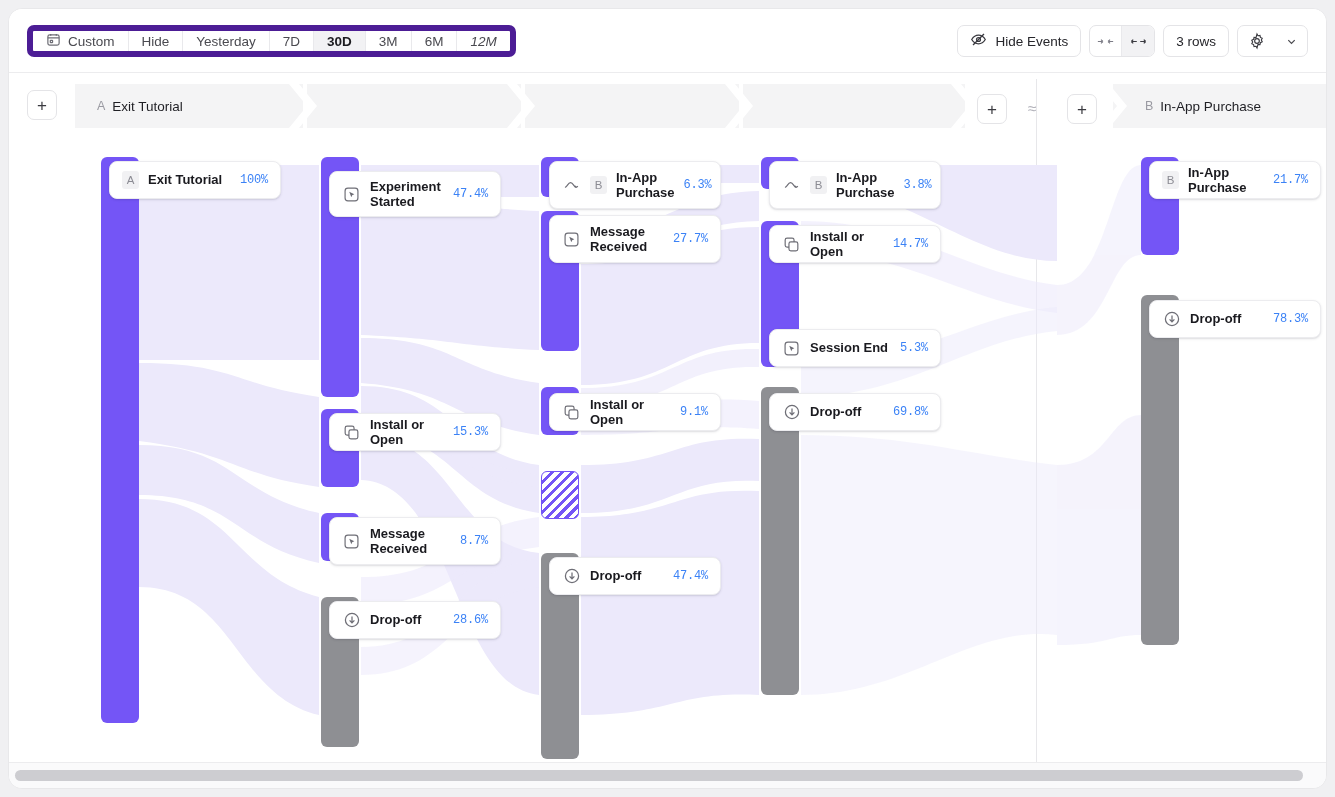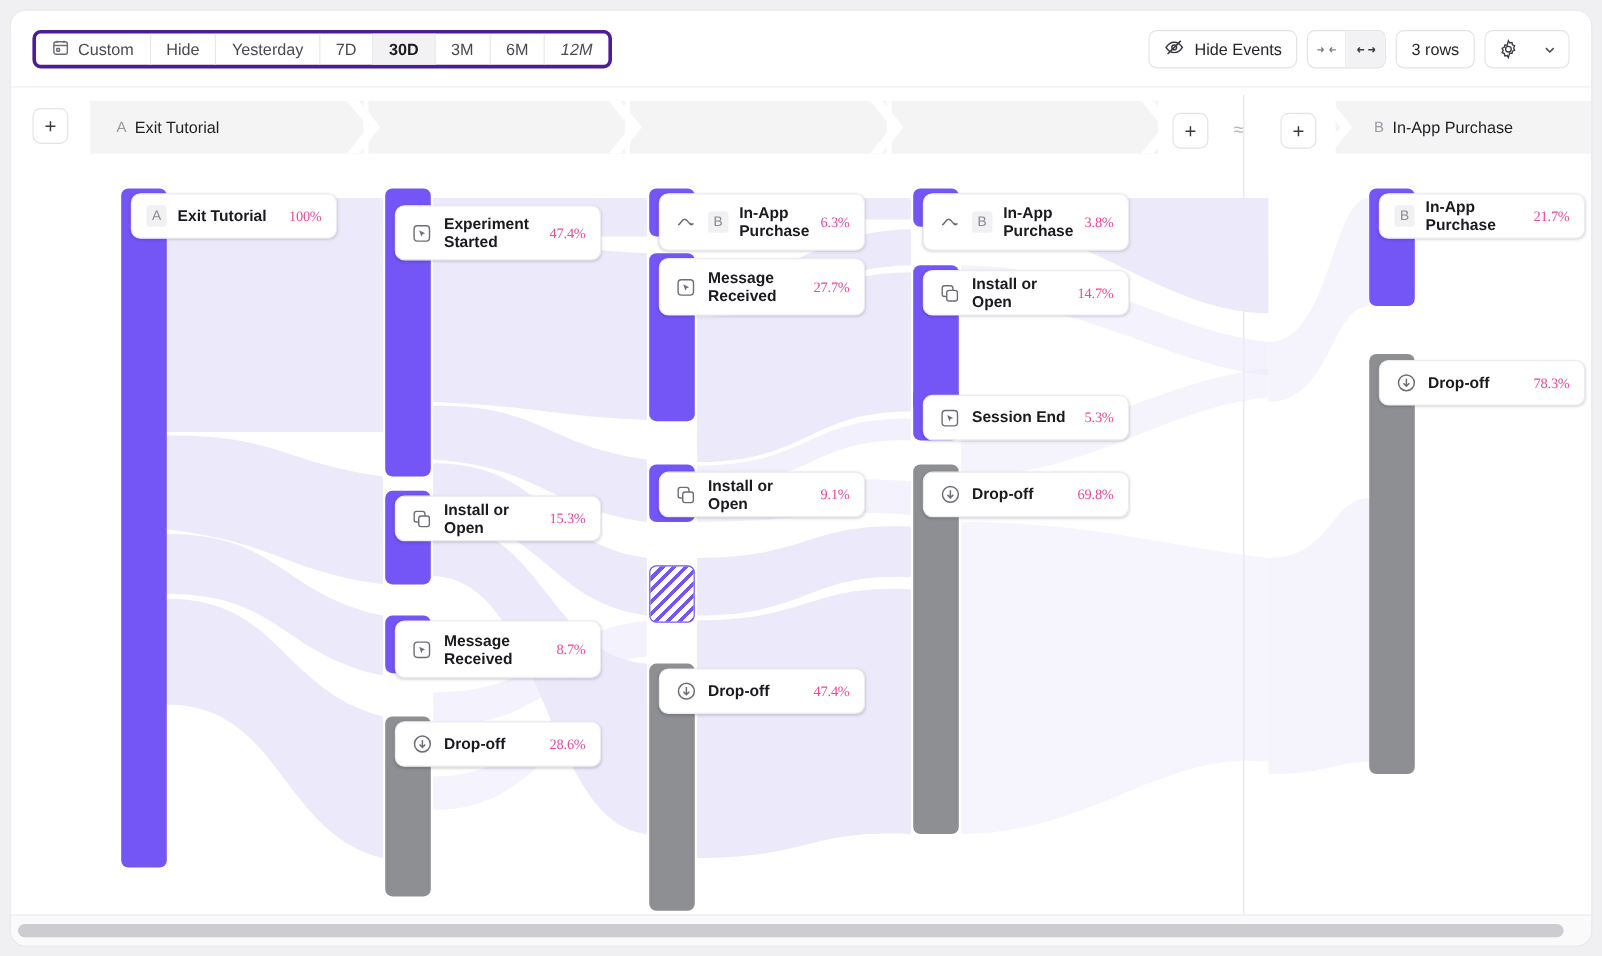--- a/index.html
+++ b/index.html
@@ -21,21 +21,21 @@
   
   .toolbar {
     position: absolute; left: 0; top: 0;
     width: 100%; height: 64px;
     background: #fff;
     border-bottom: 1px solid #ececee;
   }
   .seg {
     position: absolute; left: 18px; top: 16px;
     height: 32px; display: flex;
-    border: 3px solid #4c1d95; border-radius: 7px;
+    border: 6px solid #4c1d95; border-radius: 7px;
     overflow: hidden; background: #fff;
   }
   .seg-item {
     display: flex; align-items: center; gap: 7px;
     padding: 0 13px; height: 100%;
     font-size: 13.5px; color: #4a4a50;
     border-right: 1px solid #e9e9ec;
     cursor: pointer; white-space: nowrap;
   }
   .seg-item:last-child { border-right: none; font-style: italic; }
@@ -144,22 +144,22 @@
     width: 17px; height: 18px; border-radius: 3px;
     background: #f1f1f3; color: #8b8b93;
     font-size: 11.5px; display: flex;
     align-items: center; justify-content: center;
   }
   .node .nm {
     flex: 1 1 auto; font-size: 13px; font-weight: 700;
     color: #1a1a1f; line-height: 1.18;
   }
   .node .pct {
-    flex: 0 0 auto; font-family: Liberation Serif, serif;
-    font-size: 12px; color: #ec4899; letter-spacing: -.2px;
+    flex: 0 0 auto; font-family: Liberation Mono, monospace;
+    font-size: 12px; color: #3b82f6; letter-spacing: -.2px;
   }
 
   
   .hbar {
     position: absolute; left: 0; bottom: 0;
     width: 100%; height: 26px;
     background: #fafafb; border-top: 1px solid #ececee;
   }
   .hthumb {
     position: absolute; left: 6px; top: 7px;

